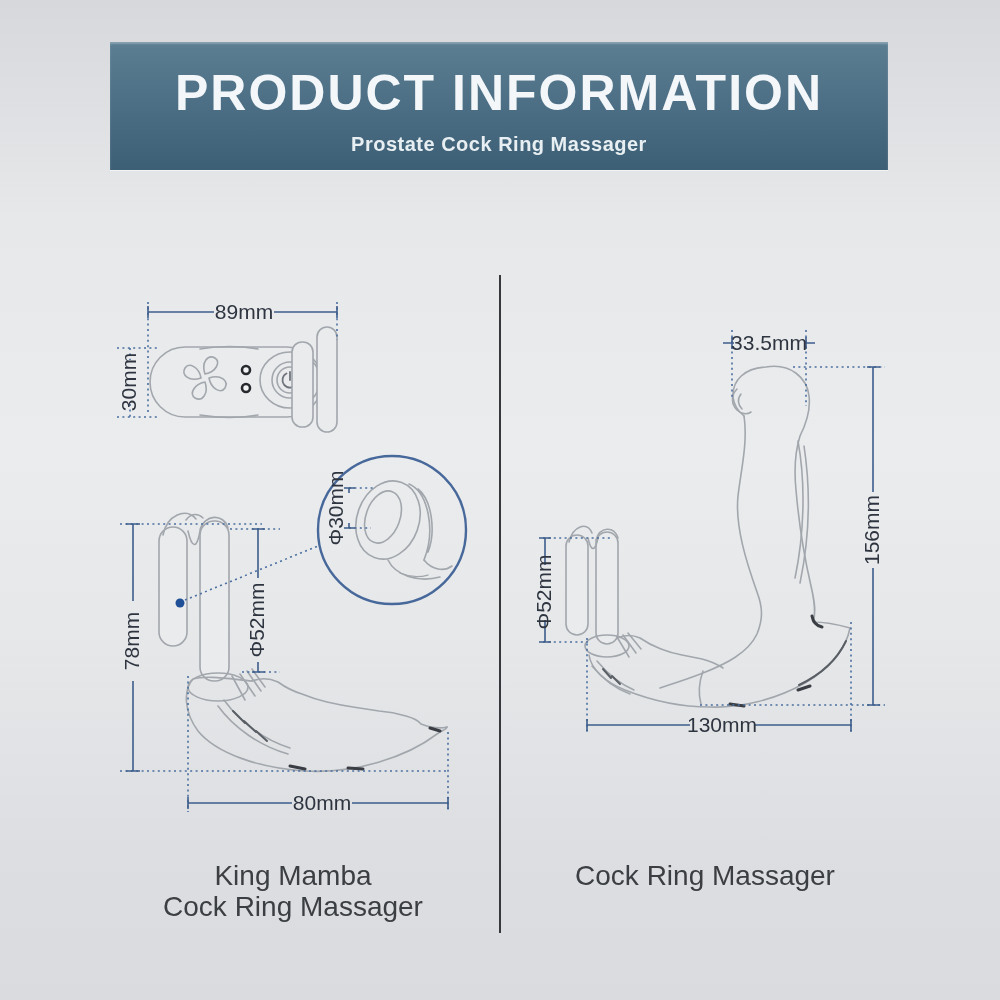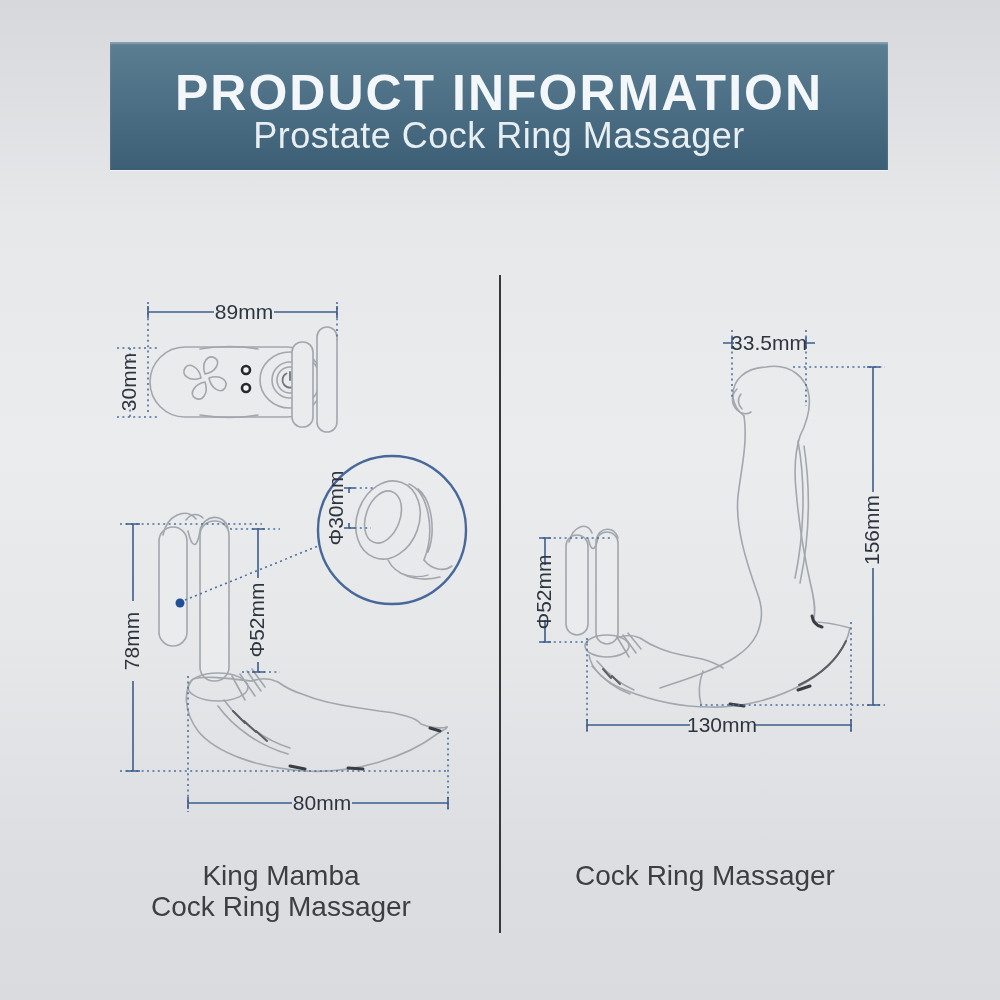--- a/index.html
+++ b/index.html
@@ -12,28 +12,28 @@
     position:absolute;left:110px;top:42px;width:778px;height:128px;
     background:linear-gradient(180deg,#5b7e92 0%,#4d7086 45%,#3d5f76 100%);
     box-shadow:inset 0 2px 2px rgba(255,255,255,.28), 0 1px 0 rgba(255,255,255,.55);
     text-align:center;color:#f2f6f8;
   }
   .banner-title{
     margin-top:24px;font-size:50px;line-height:54px;font-weight:bold;
     letter-spacing:2px;color:#f3f7f9;
   }
   .banner-subtitle{
-    font-size:36px;line-height:32px;font-weight:normal;
+    margin-top:8px;font-size:20px;line-height:32px;font-weight:bold;
     letter-spacing:.5px;color:#e8eff2;
   }
   .product-label{
     position:absolute;top:860px;width:320px;text-align:center;
     font-size:28px;line-height:31px;color:#3b3e42;
   }
-  .product-label.left{left:121px;}
+  .product-label.left{left:133px;}
   .product-label.right{left:545px;}
   svg text{
     font-family:"Liberation Sans","DejaVu Sans",sans-serif;
     font-size:21px;fill:#2e3540;
   }
   .art{stroke:#a2a7ad;stroke-width:1.6;fill:none;stroke-linecap:round;stroke-linejoin:round;}
   .artfill{stroke:#a2a7ad;stroke-width:1.6;fill:#eaebed;}
   .dark{stroke:#3a3e44;stroke-width:3;fill:none;stroke-linecap:round;}
   .accent{stroke:#5a5f66;stroke-width:2;fill:none;stroke-linecap:round;}
   .dim{stroke:#3d5d8c;stroke-width:1.6;fill:none;}

